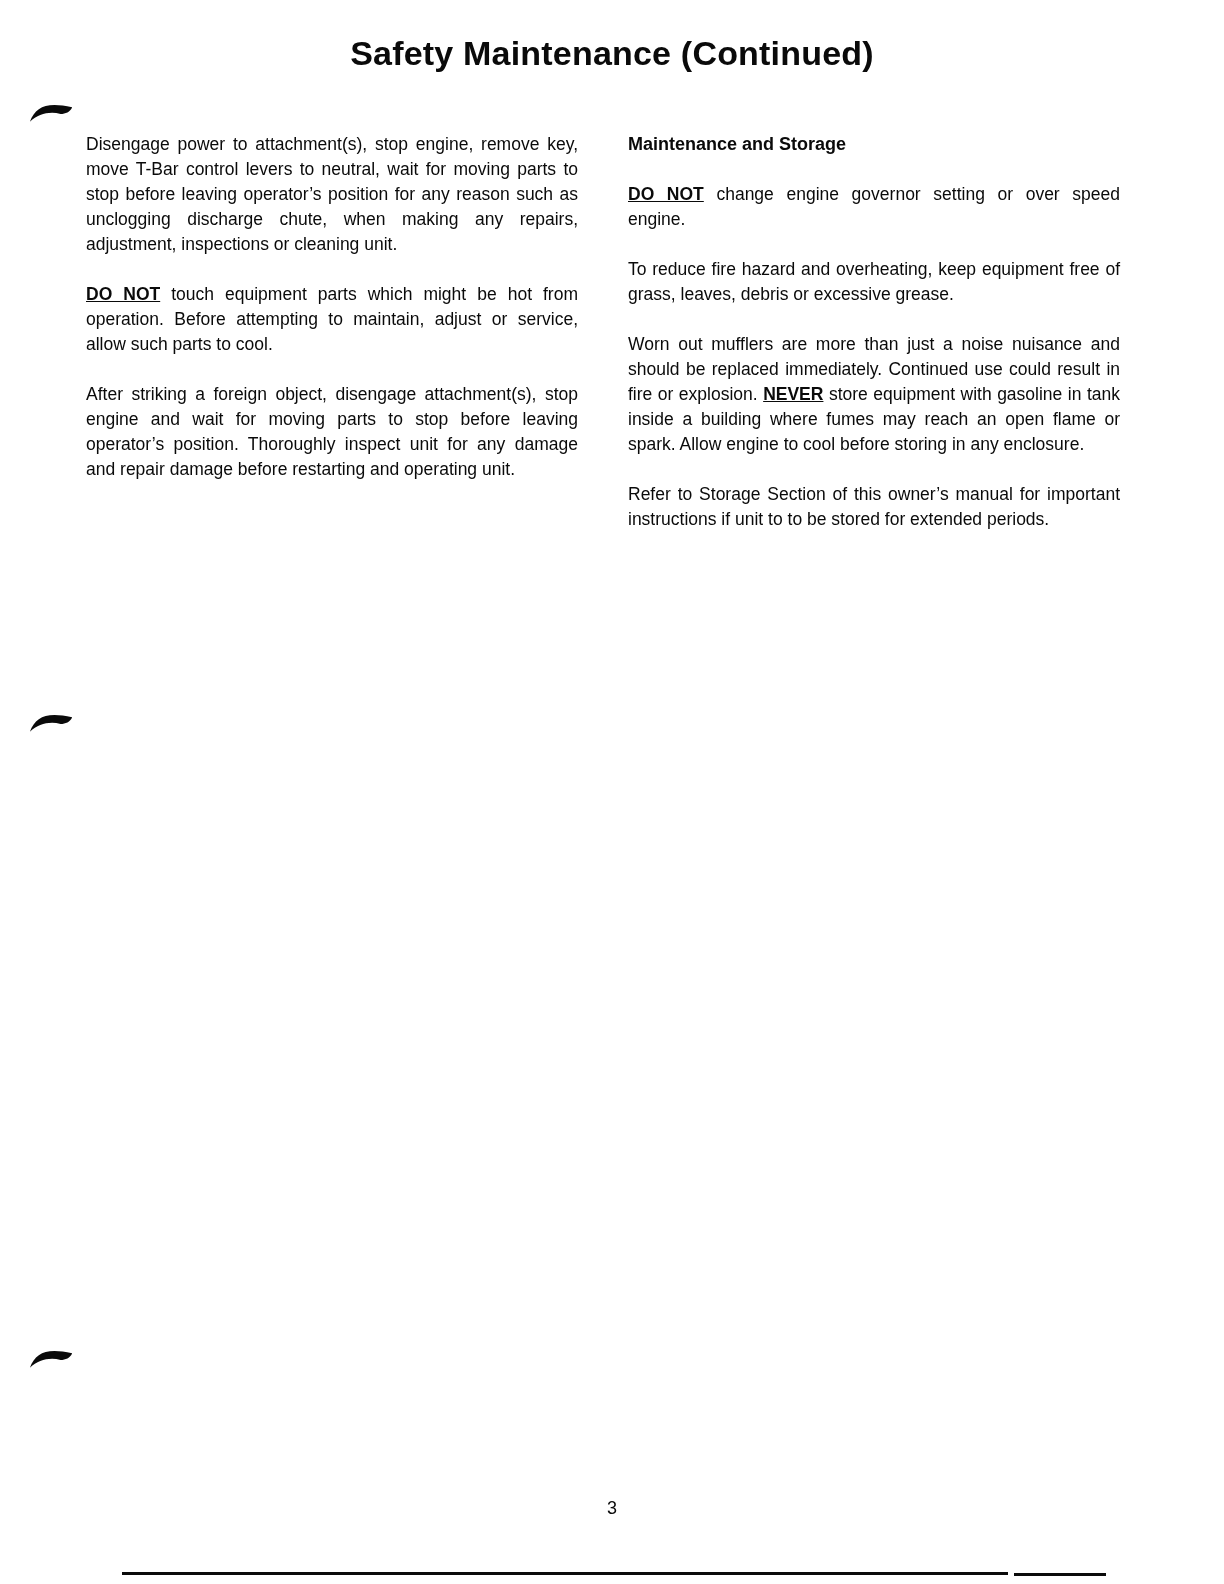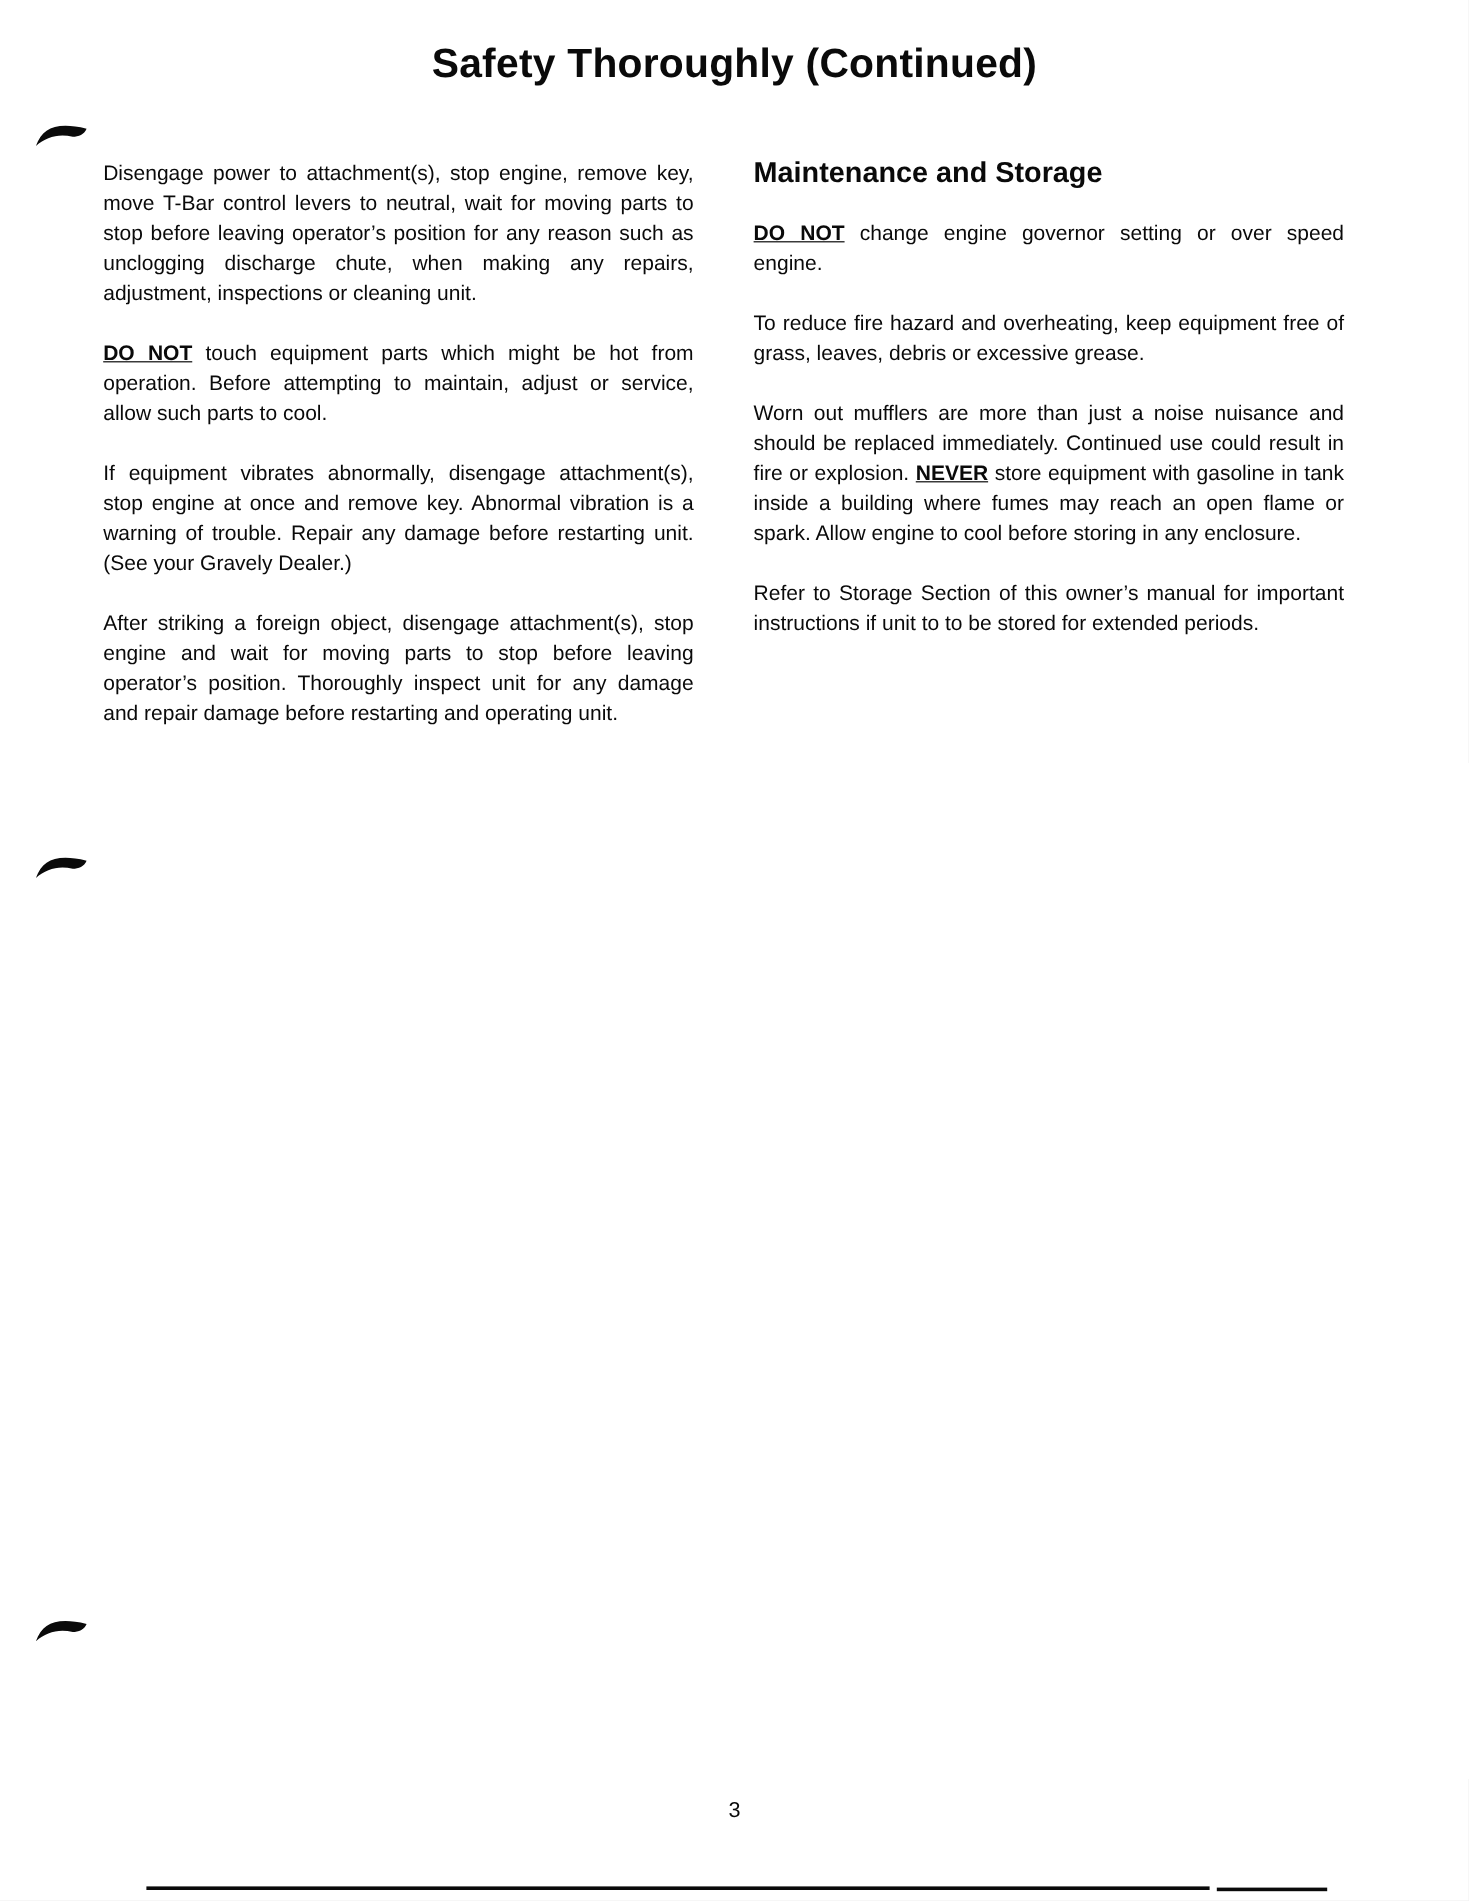--- a/index.html
+++ b/index.html
@@ -34,21 +34,21 @@
     font-size: 17.5px;
     line-height: 25px;
     text-align: justify;
   }
   .column.left  { left: 86px; }
   .column.right { left: 628px; }
   .column p {
     margin: 12px 0 25px 0;
   }
   .section-heading {
-    font-size: 24px;
+    font-size: 18px;
     font-weight: bold;
     margin: 0 0 30px 0;
     text-align: left;
   }
   .bold-lead { font-weight: bold; text-decoration: underline; }
   .scan-mark {
     position: absolute;
     width: 48px;
     height: 26px;
   }
@@ -70,21 +70,21 @@
     background: #0a0a0a;
   }
   .scan-line.seg-1 { left: 122px; top: 1572px; width: 886px; }
   .scan-line.seg-2 { left: 1014px; top: 1573px; width: 92px; }
 </style>
 </head>
 <body>
 
 <div class="page">
 
-  <div class="page-title">Safety Thoroughly (Continued)</div>
+  <div class="page-title">Safety Maintenance (Continued)</div>
 
   <div class="scan-mark mark-1">
     <svg viewBox="0 0 50 26" xmlns="http://www.w3.org/2000/svg">
       <path d="M2 22 C 8 6, 20 1, 46 7 C 44 12, 39 14, 34 14 C 22 11, 11 14, 2 22 Z" fill="#0a0a0a"></path>
     </svg>
   </div>
   <div class="scan-mark mark-2">
     <svg viewBox="0 0 50 26" xmlns="http://www.w3.org/2000/svg">
       <path d="M2 22 C 8 6, 20 1, 46 7 C 44 12, 39 14, 34 14 C 22 11, 11 14, 2 22 Z" fill="#0a0a0a"></path>
     </svg>
@@ -94,23 +94,20 @@
       <path d="M2 22 C 8 6, 20 1, 46 7 C 44 12, 39 14, 34 14 C 22 11, 11 14, 2 22 Z" fill="#0a0a0a"></path>
     </svg>
   </div>
 
   <div class="column left">
     <p>
       <span class="bold-lead"></span><span>Disengage power to attachment(s), stop engine, remove key, move T-Bar control levers to neutral, wait for moving parts to stop before leaving operator’s position for any reason such as unclogging discharge chute, when making any repairs, adjustment, inspections or cleaning unit.</span>
     </p>
     <p>
       <span class="bold-lead">DO NOT</span><span> touch equipment parts which might be hot from operation.  Before attempting to maintain, adjust or service, allow such parts to cool.</span>
-    </p>
-    <p>
-      <span class="bold-lead"></span><span>If equipment vibrates abnormally, disengage attachment(s), stop engine at once and remove key. Abnormal vibration is a warning of trouble.  Repair any damage before restarting unit.  (See your Gravely Dealer.)</span>
     </p>
     <p>
       <span class="bold-lead"></span><span>After striking a foreign object, disengage attachment(s), stop engine and wait for moving parts to stop before leaving operator’s position. Thoroughly inspect unit for any damage and repair damage before restarting and operating unit.</span>
     </p>
   </div>
 
   <div class="column right">
     <p class="section-heading">Maintenance and Storage</p>
     <p>
       <span class="bold-lead">DO NOT</span><span> change engine governor setting or over speed engine.</span>

